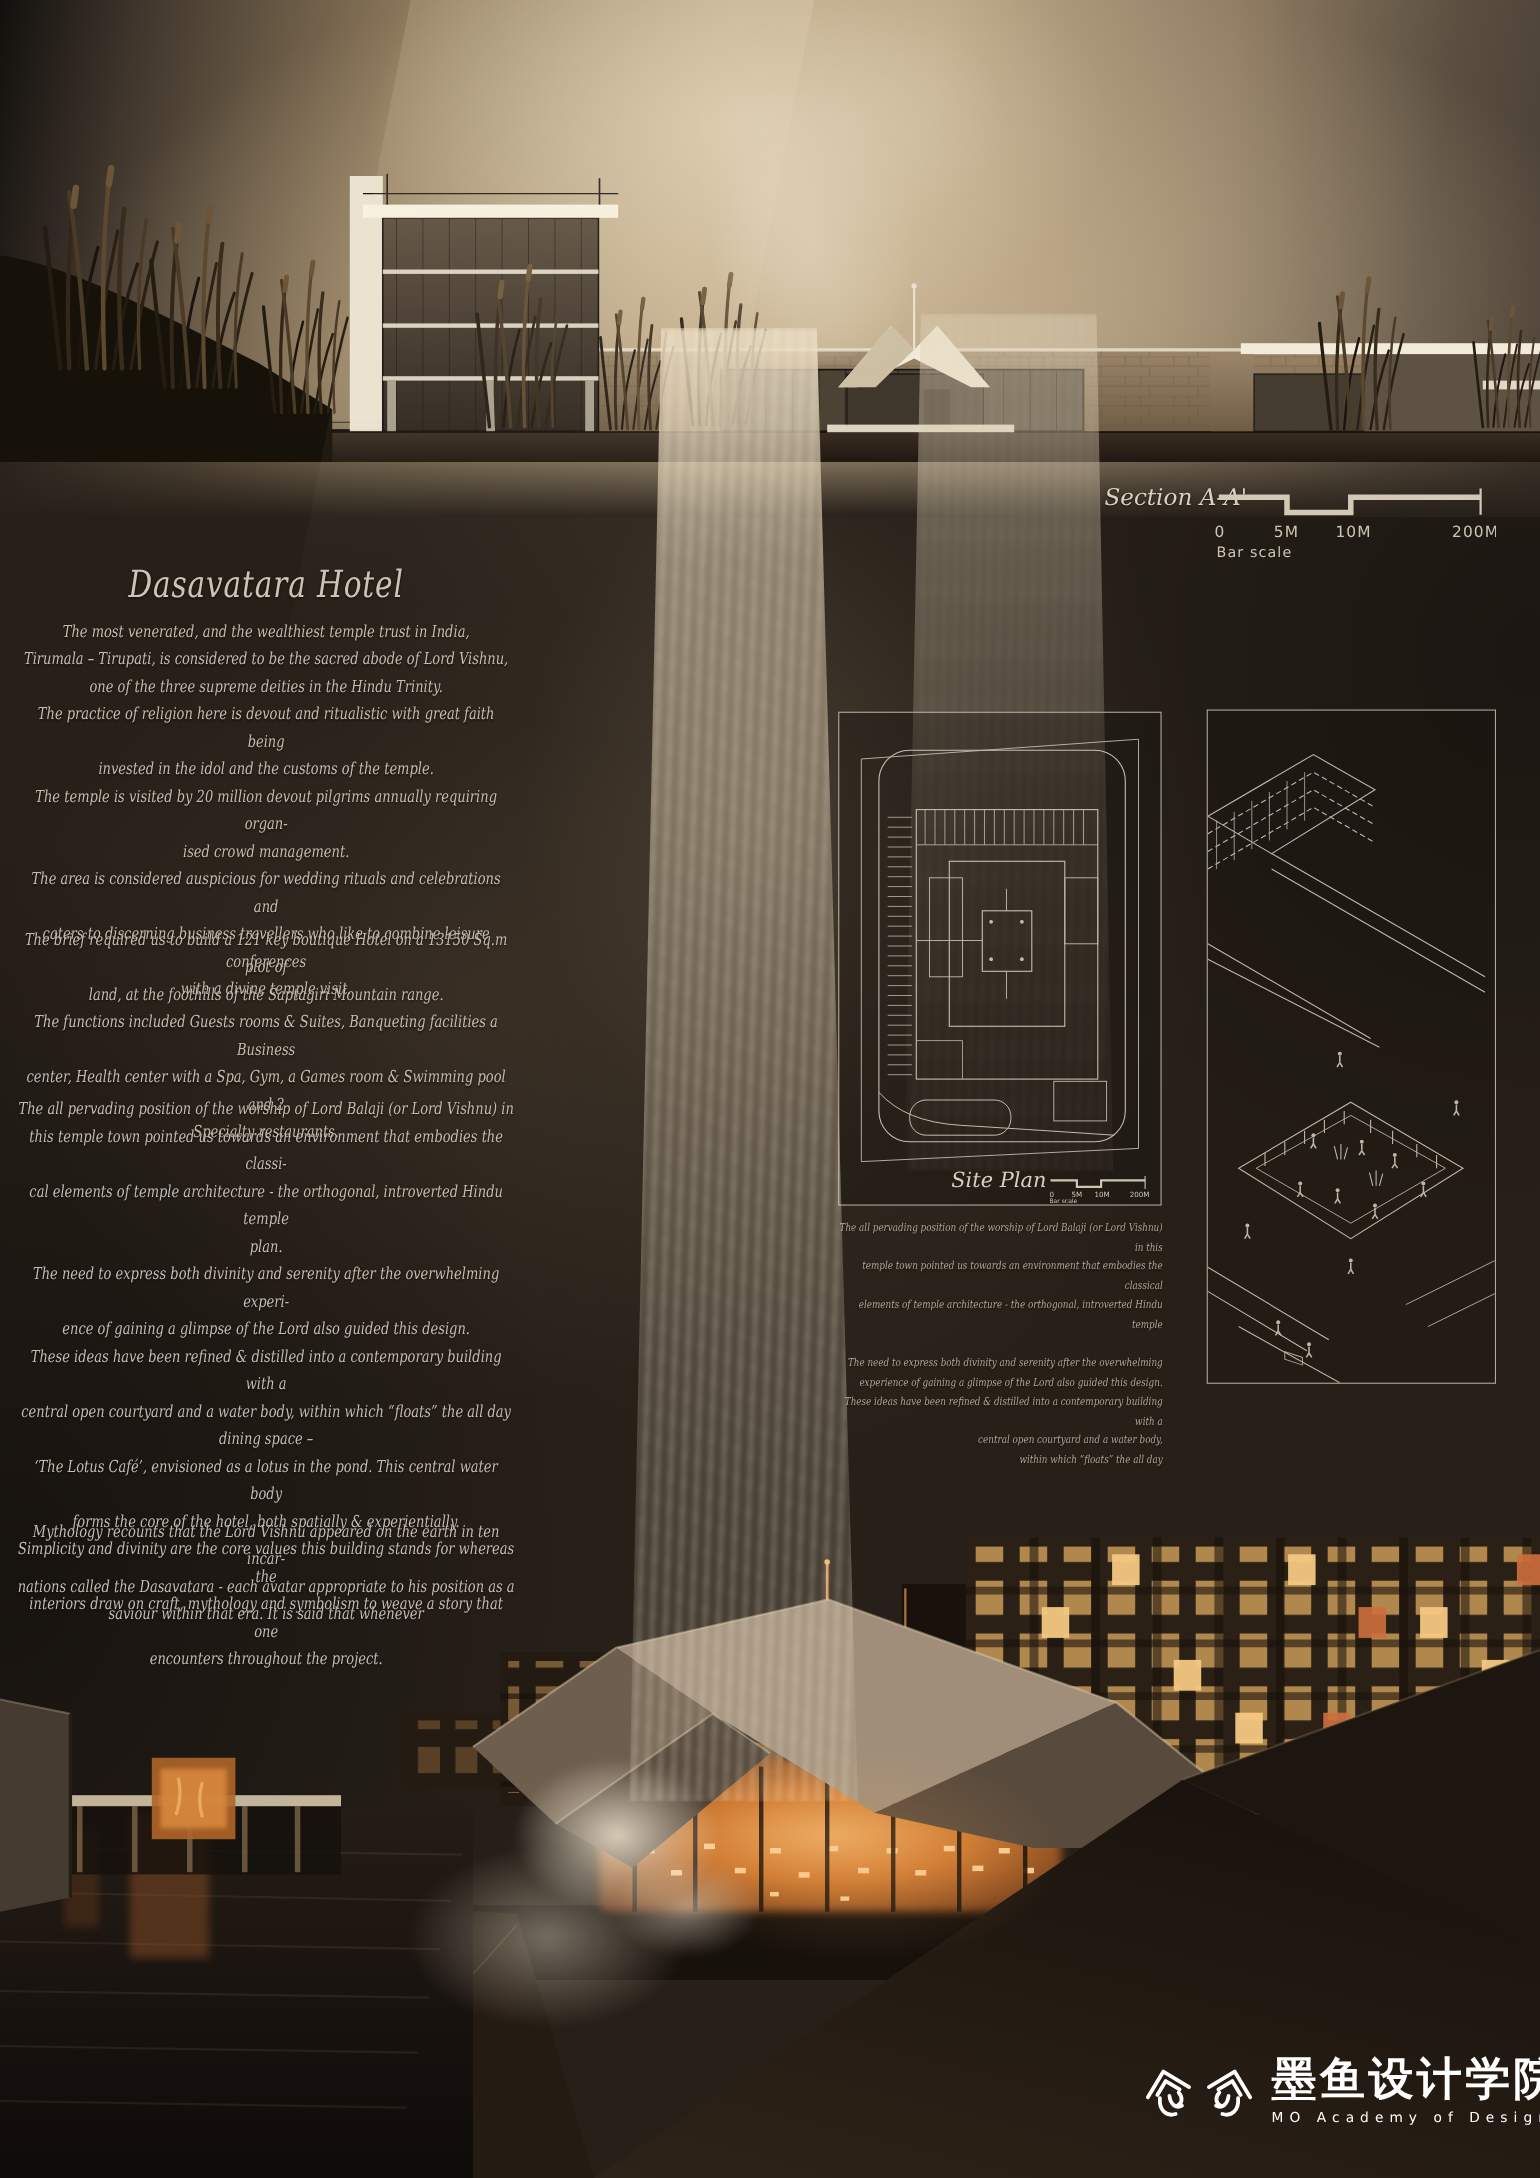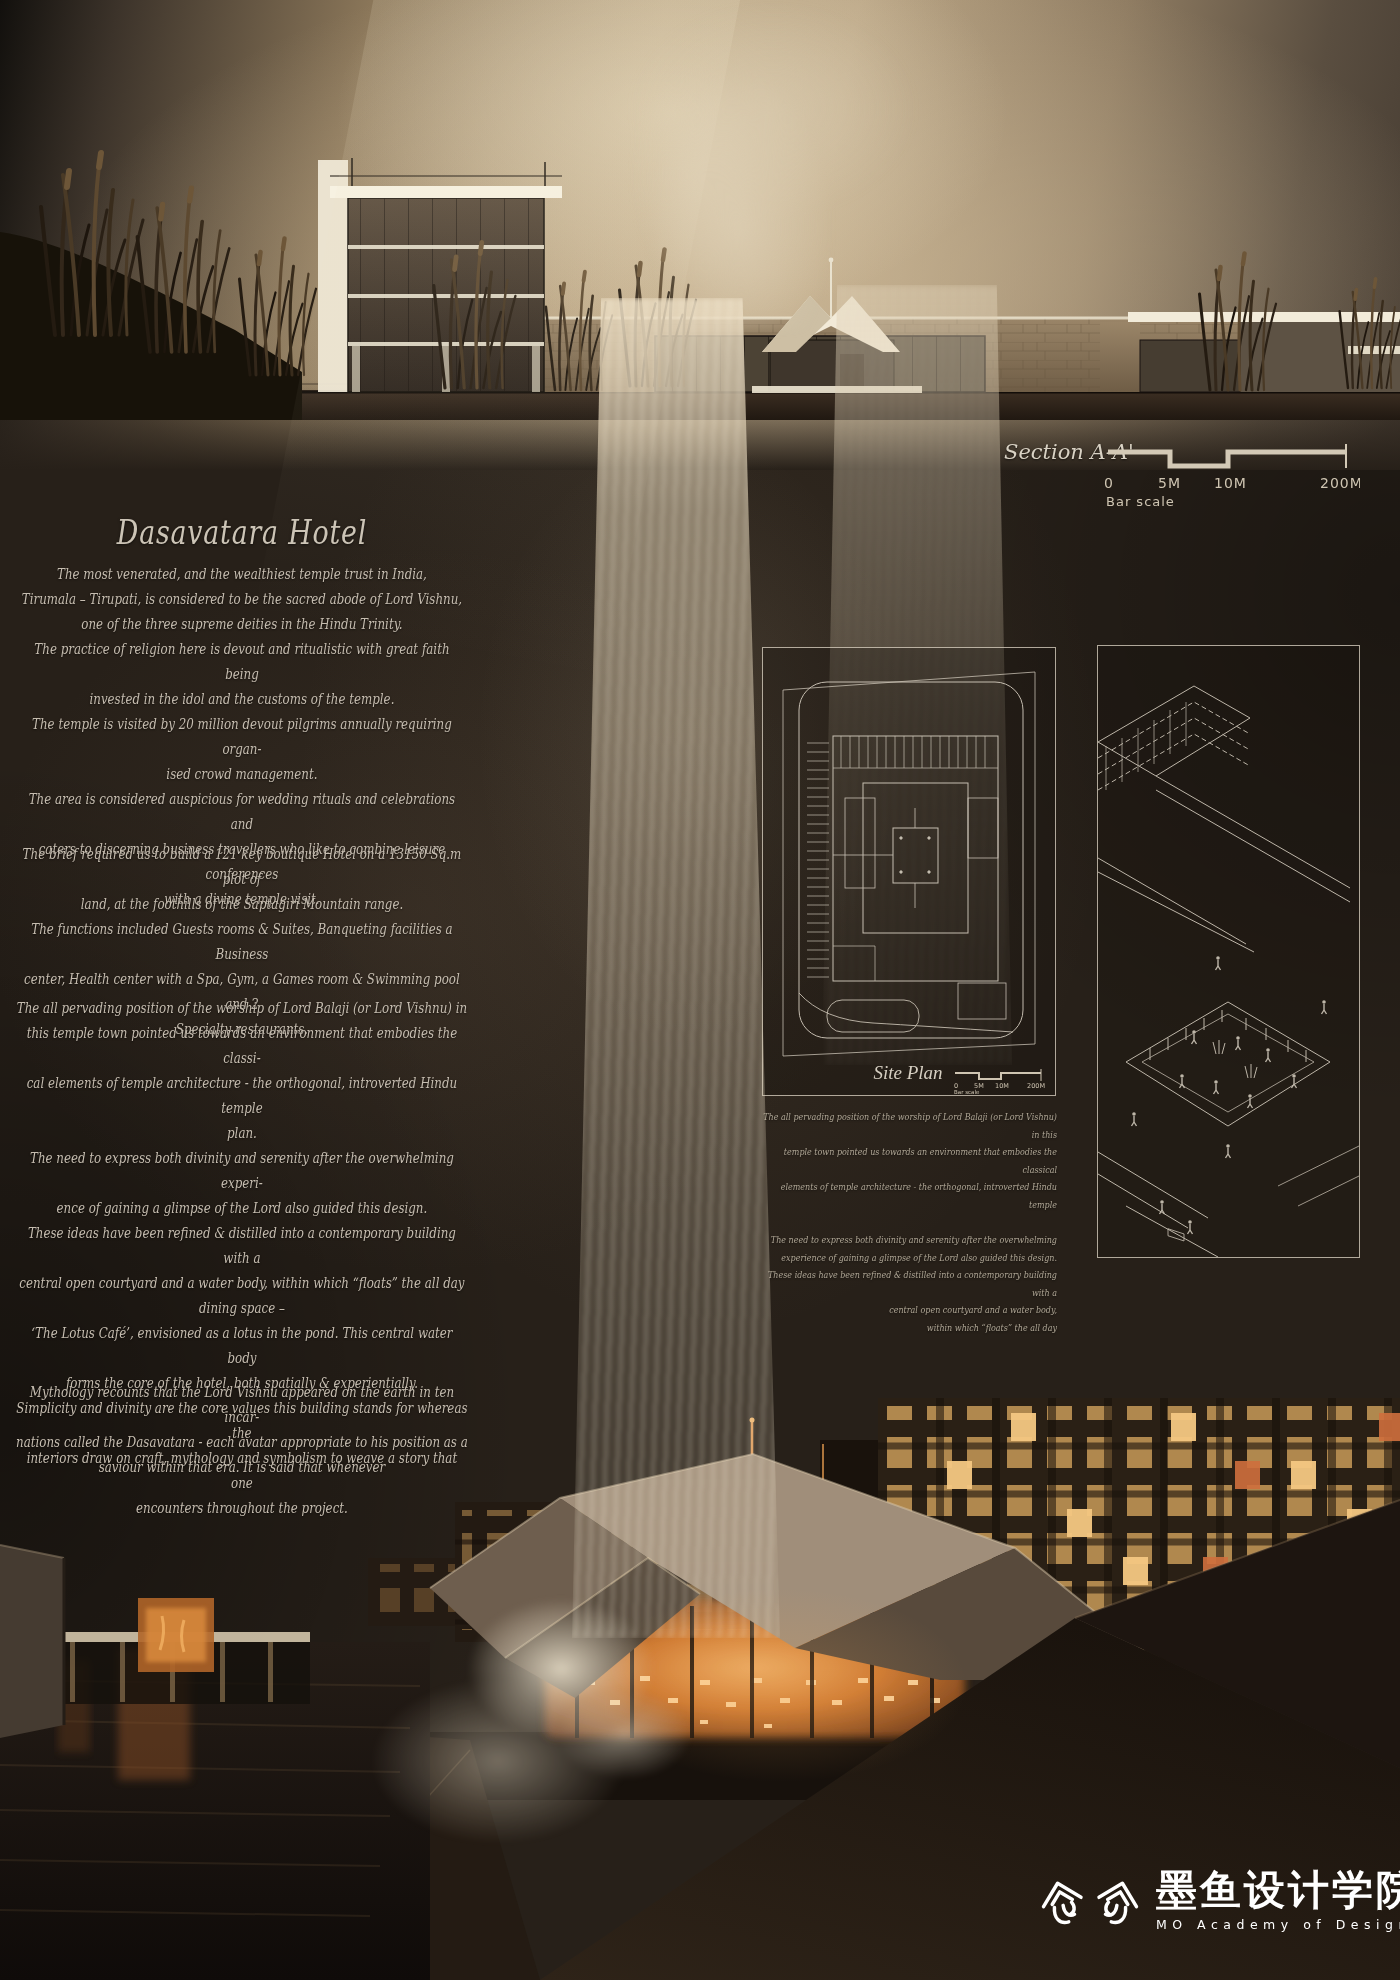--- a/index.html
+++ b/index.html
@@ -90,21 +90,21 @@
   }
   .barscale{position:absolute;left:1098px;top:436px;z-index:5;}
   .barscale text{fill:#cfc5b2;font-family:"DejaVu Sans",sans-serif;letter-spacing:1px;}
   
   .siteplan-panel{
     position:absolute;left:762px;top:647px;width:292px;height:447px;z-index:5;
     border:1px solid rgba(225,216,200,0.75);background:rgba(18,14,10,0.28);
   }
   .siteplan-label{
     position:absolute;left:60px;top:414px;width:170px;text-align:center;
-    font-style:italic;font-size:19px;color:#d6cfc2;font-family:Liberation Serif, serif;
+    font-style:italic;font-size:19px;color:#d6cfc2;
   }
   .mini-scale{position:absolute;left:190px;top:418px;}
   .mini-scale text{fill:#cfc5b2;font-family:"DejaVu Sans",sans-serif;}
   .axon-panel{
     position:absolute;left:1097px;top:645px;width:261px;height:611px;z-index:5;
     border:1px solid rgba(225,216,200,0.75);background:rgba(18,14,10,0.22);
   }
   .caption{
     position:absolute;left:682px;top:1108px;width:375px;z-index:5;color:#b0a796;
     transform:scaleX(0.8);transform-origin:right top;

